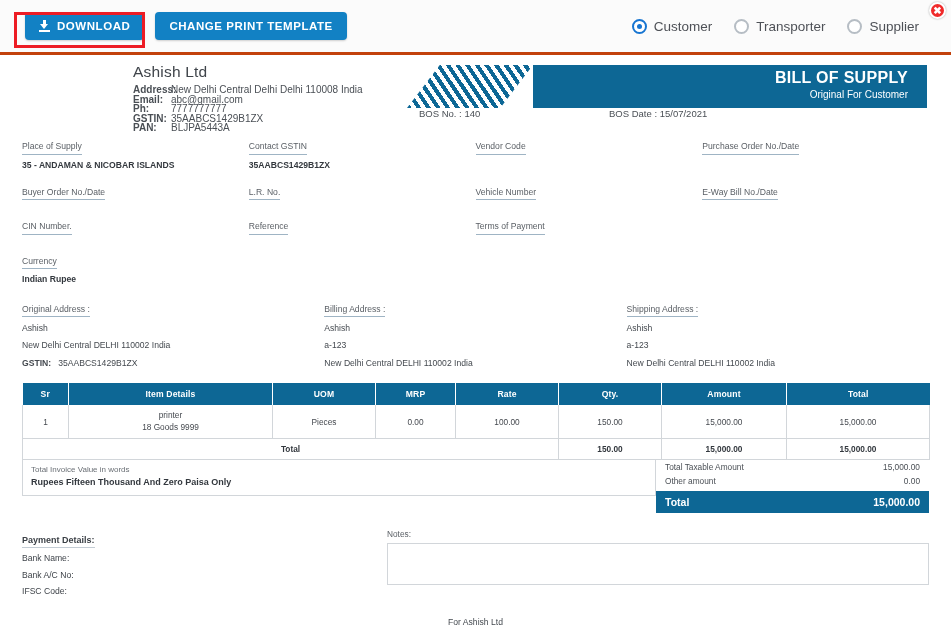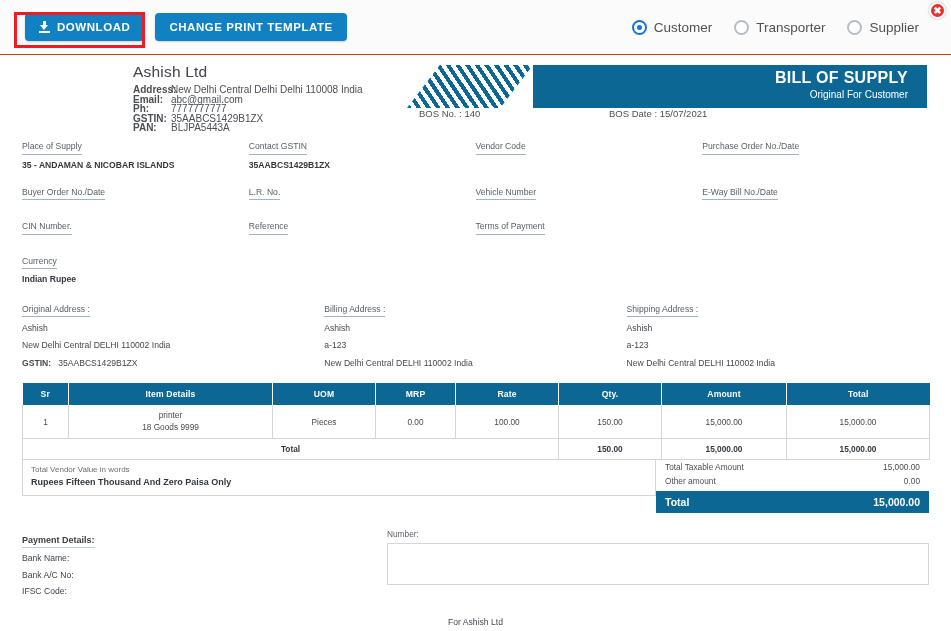--- a/index.html
+++ b/index.html
@@ -9,21 +9,21 @@
     font-family: "Liberation Sans", sans-serif;
     overflow: hidden;
   }
   .page { position: relative; width: 951px; height: 631px; background:#fff; }
 
   
   .toolbar {
     position: relative;
     height: 55px;
     background: #fbfbfb;
-    border-bottom: 1px solid #c2410c;
+    border-bottom: 3px solid #c2410c;
     display: flex;
     align-items: center;
     padding: 0 18px;
   }
   .redbox {
     position: absolute;
     left: 14px; top: 12px;
     width: 131px; height: 36px;
     border: 3px solid #ed1c24;
     pointer-events: none;
@@ -421,21 +421,21 @@
           <td class="tlabel" colspan="5">Total</td>
           <td>150.00</td>
           <td>15,000.00</td>
           <td>15,000.00</td>
         </tr>
       </tbody>
     </table>
 
     <div class="sumwrap">
       <div class="words">
-        <div class="wl">Total Vendor Value in words</div>
+        <div class="wl">Total Invoice Value in words</div>
         <div class="wv">Rupees Fifteen Thousand And Zero Paisa Only</div>
       </div>
       <div class="summary">
         <div class="srow">
           <span class="sl">Total Taxable Amount</span>
           <span class="sv">15,000.00</span>
         </div>
         <div class="srow">
           <span class="sl">Other amount</span>
           <span class="sv">0.00</span>
@@ -448,21 +448,21 @@
     </div>
 
     <div class="payrow">
       <div class="pay">
         <span class="ptitle">Payment Details:</span>
         <div class="pline">Bank Name:</div>
         <div class="pline">Bank A/C No:</div>
         <div class="pline">IFSC Code:</div>
       </div>
       <div class="notes">
-        <div class="nlabel">Number:</div>
+        <div class="nlabel">Notes:</div>
         <div class="nbox"></div>
       </div>
     </div>
 
     <div class="forco">
       <span class="inner">For Ashish Ltd</span>
     </div>
 
   </div>
 </div>

